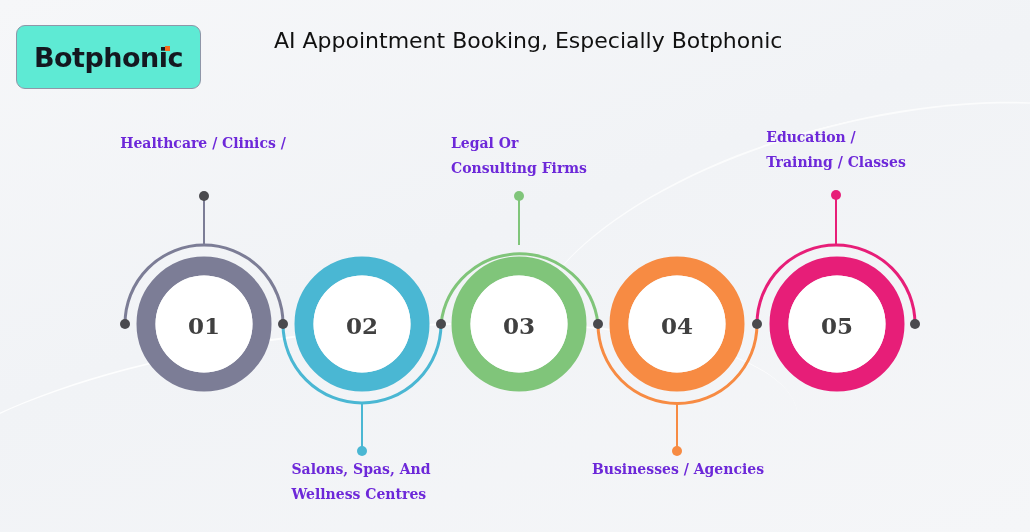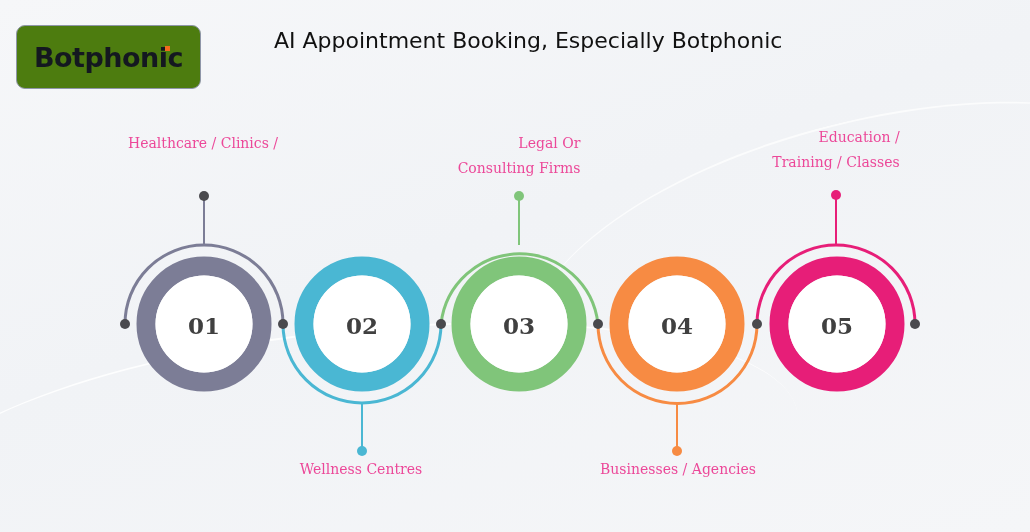--- a/index.html
+++ b/index.html
@@ -14,39 +14,39 @@
     transform: rotate(-6deg); pointer-events: none;
   }
   .swoosh2 {
     position: absolute; left: 520px; top: 120px; width: 700px; height: 300px;
     border-radius: 50%; border-top: 2px solid rgba(255,255,255,0.7);
     transform: rotate(-14deg); pointer-events: none;
   }
   .logo {
     position: absolute; left: 16px; top: 25px; width: 185px; height: 64px;
     box-sizing: border-box; border: 1px solid #8f96a8; border-radius: 9px;
-    background: #4d7c0f; display: flex; align-items: center; justify-content: center;
+    background: #5eead4; display: flex; align-items: center; justify-content: center;
   }
   .logo-text {
     font-family: "DejaVu Sans", sans-serif; font-weight: bold; font-size: 27px;
     color: #141820; letter-spacing: -0.5px; position: relative;
   }
   .logo-dot {
     position: absolute; right: 13px; top: 4px; width: 5px; height: 5px; background: #f26b1d;
   }
   .title {
     position: absolute; left: 274px; top: 24px;
     font-family: "DejaVu Sans", sans-serif; font-size: 22px; line-height: 34px; color: #111;
   }
   .title div { white-space: nowrap; }
   svg.diagram { position: absolute; left: 0; top: 0; }
   .label {
-    position: absolute; text-align: right; white-space: nowrap;
-    font-family: "DejaVu Serif", serif; font-weight: normal; font-size: 14px;
-    line-height: 25px; color: #ec4899; transform: translateX(-50%);
+    position: absolute; text-align: left; white-space: nowrap;
+    font-family: "DejaVu Serif", serif; font-weight: bold; font-size: 14px;
+    line-height: 25px; color: #6d28d9; transform: translateX(-50%);
   }
   .num {
     position: absolute; transform: translate(-50%, -50%);
     font-family: "DejaVu Serif", serif; font-weight: bold; font-size: 23px; color: #404040;
   }
 </style>
 </head>
 <body>
 
 <div class="swoosh"></div>
@@ -115,20 +115,21 @@
 <div class="num" style="left:204px; top:325px;">01</div>
 <div class="num" style="left:362px; top:325px;">02</div>
 <div class="num" style="left:519px; top:325px;">03</div>
 <div class="num" style="left:677px; top:325px;">04</div>
 <div class="num" style="left:837px; top:325px;">05</div>
 
 <div class="label" style="left:203px; top:131px;">
   <div>Healthcare / Clinics /</div>
 </div>
 <div class="label" style="left:361px; top:457px;">
+  <div>Salons, Spas, And</div>
   <div>Wellness Centres</div>
 </div>
 <div class="label" style="left:519px; top:131px;">
   <div>Legal Or</div>
   <div>Consulting Firms</div>
 </div>
 <div class="label" style="left:678px; top:457px;">
   <div>Businesses / Agencies</div>
 </div>
 <div class="label" style="left:836px; top:125px;">

